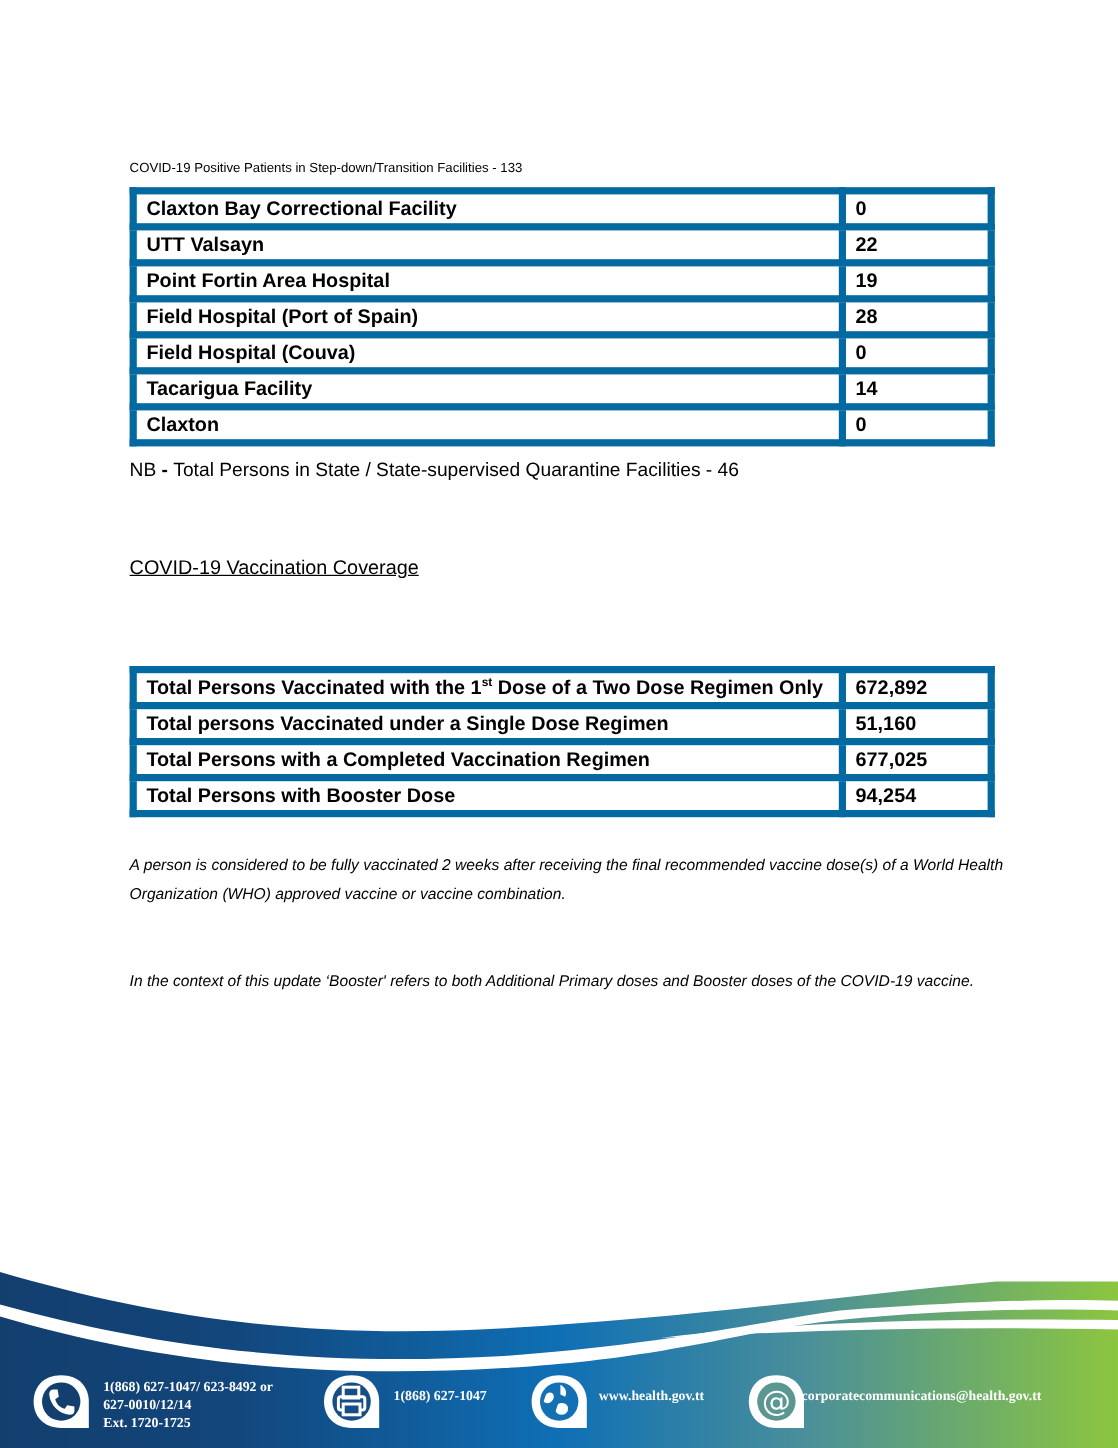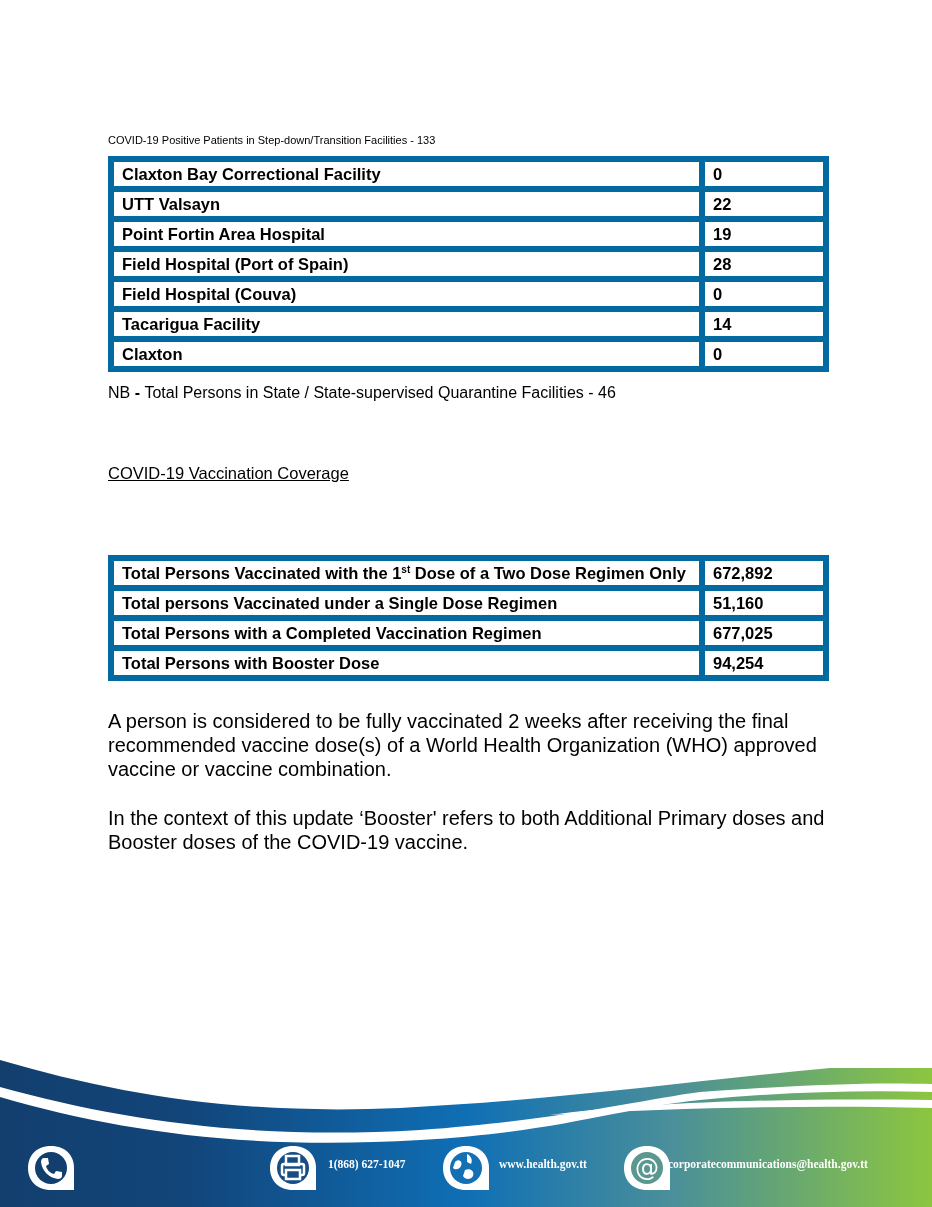--- a/index.html
+++ b/index.html
@@ -12,21 +12,21 @@
   #tbl1 { left:108px; top:156px; width:715px; }
   #tbl1 td { height:24px; }
   #tbl1 col.c1 { width:591px; } #tbl1 col.c2 { width:124px; }
   #tbl2 { left:108px; top:511px; width:715px;margin-top:44px; }
   #tbl2 td { height:24px; }
   #tbl2 col.c1 { width:591px; } #tbl2 col.c2 { width:124px; }
   sup { font-size:10px; line-height:0; vertical-align:6px; }
   .nb { left:108px; top:384px; font-size:16px; white-space:nowrap; }
   .nb b { font-weight:bold; }
   .h2 { left:108px; top:464px; font-size:16.5px; text-decoration:underline; white-space:nowrap; }
-  .para { left:108px; width:760px; font-size:20px; line-height:24px; }
+  .para { left:108px; width:760px; font-size:13px; line-height:24px;font-style:italic; }
   #p1 { top:709px; }
   #p2 { top:806px; }
   .footer { position:absolute; left:0; top:1040px; width:932px; height:167px; }
   .ft { position:absolute; color:#fff; font-family:"Liberation Serif", serif; font-weight:bold; font-size:11.5px; line-height:15px; white-space:nowrap; }
   .icon { position:absolute; }
 </style>
 </head>
 <body>
 
 <div class="abs title1">COVID-19 Positive Patients in Step-down/Transition Facilities - 133</div>
@@ -115,20 +115,25 @@
     <path fill="#fff" d="M0,47 C120,80 250,100 420,90 C560,80 640,60 700,52 C800,45 870,42 932,44 L932,52 C860,50 780,52 700,60 C620,68 560,92 420,100 C250,110 120,92 0,57 Z"></path>
     <path fill="#fff" d="M550,75 C650,62 780,58 932,60 L932,68 C800,65 680,68 550,75 Z"></path>
     <path fill="#fff" d="M0,0 L932,0 L932,26 C880,24 840,21 820,16 C700,16 580,28 400,52 C240,70 120,45 0,18 Z"></path>
   </svg>
 
   <svg class="icon" style="left:26px;top:104px" width="50" height="48" viewBox="0 0 50 48">
     <path d="M25,2 C40,2 48,12 48,24 L48,46 L25,46 C10,46 2,36 2,24 C2,12 10,2 25,2 Z" fill="#fff"></path>
     <circle cx="25" cy="24" r="16" fill="#123f6e"></circle>
     <path d="M18,14 L22,14 L23,20 L20,22 C21,26 24,29 28,30 L30,27 L36,28 L36,32 C36,34 34,35 32,35 C23,34 16,27 15,18 C15,16 16,14 18,14 Z" fill="#fff"></path>
   </svg>
+  <div class="ft" style="left:86px;top:109px">
+    <div>1(868) 627-1047/ 623-8492 or</div>
+    <div>627-0010/12/14</div>
+    <div>Ext. 1720-1725</div>
+  </div>
 
   <svg class="icon" style="left:268px;top:104px" width="50" height="48" viewBox="0 0 50 48">
     <path d="M25,2 C40,2 48,12 48,24 L48,46 L25,46 C10,46 2,36 2,24 C2,12 10,2 25,2 Z" fill="#fff"></path>
     <circle cx="25" cy="24" r="16" fill="#164d85"></circle>
     <rect x="18" y="12" width="13" height="9" fill="none" stroke="#fff" stroke-width="2.5"></rect>
     <rect x="14" y="20" width="22" height="11" rx="2" fill="none" stroke="#fff" stroke-width="2.5"></rect>
     <rect x="18" y="26" width="14" height="9" fill="#164d85" stroke="#fff" stroke-width="2.5"></rect>
   </svg>
   <div class="ft" style="left:328px;top:117px">1(868) 627-1047</div>
 

